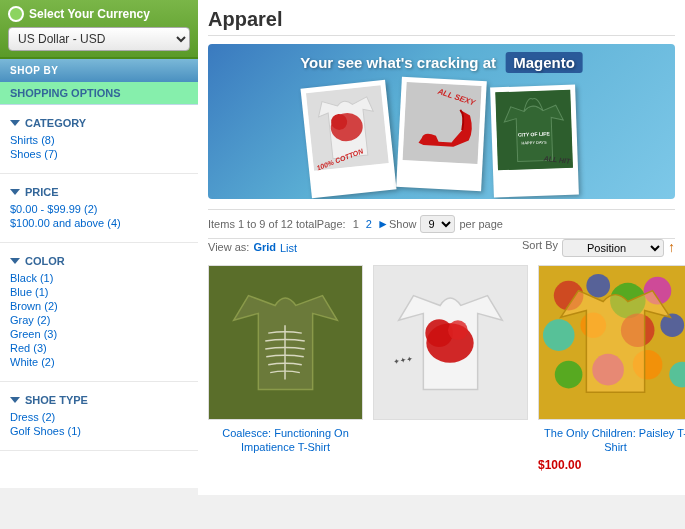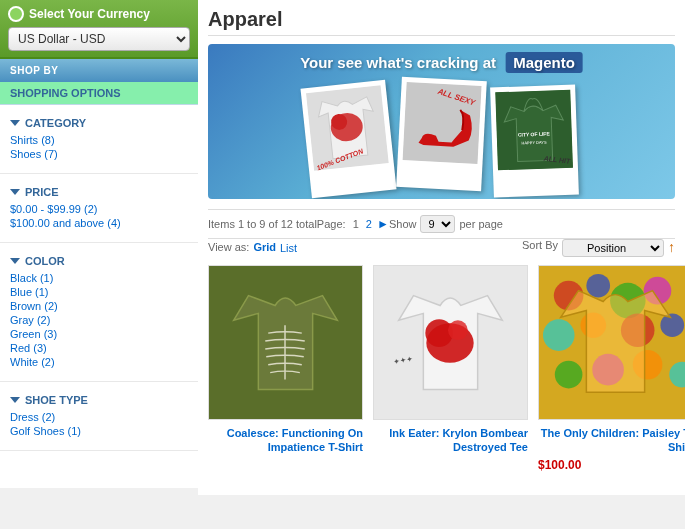--- a/index.html
+++ b/index.html
@@ -213,23 +213,23 @@
       overflow: hidden;
       display: flex;
       align-items: center;
       justify-content: center;
     }
 
     .product-name a {
       color: #0066cc;
       text-decoration: none;
       font-size: 11px;
-      font-weight: bold;
+      font-weight: normal;
       display: block;
-      text-align: right;
+      text-align: center;
       line-height: 1.3;
     }
     .product-price {
       color: #cc0000;
       font-weight: bold;
       font-size: 12px;
       text-align: left;
       margin-top: 3px;
     }
   </style>
@@ -413,23 +413,20 @@
           <rect width="155" height="155" fill="#e8e8e8"></rect>
 
           <text x="20" y="100" font-size="8" fill="#555" transform="rotate(-10,20,100)">✦✦✦</text>
 
           <path d="M40,30 L25,55 L50,48 L50,125 L105,125 L105,48 L130,55 L115,30 L88,40 Q77,25 67,40 Z" fill="#f4f4f4" stroke="#ccc" stroke-width="1.5"></path>
 
           <ellipse cx="77" cy="78" rx="24" ry="20" fill="#cc1111" opacity="0.9"></ellipse>
           <circle cx="66" cy="68" r="14" fill="#cc1111" opacity="0.9"></circle>
           <circle cx="85" cy="65" r="10" fill="#dd2222" opacity="0.8"></circle>
         </svg>
-      </div>
-      <div class="product-name">
-        <a href="#">Ink Eater: Krylon Bombear Destroyed Tee</a>
       </div>
     </div>
 
     <div class="product-item">
       <div class="product-image-box">
         <svg viewBox="0 0 155 155" xmlns="http://www.w3.org/2000/svg" width="155" height="155">
           <rect width="155" height="155" fill="#d4a820"></rect>
 
           <circle cx="30" cy="30" r="15" fill="#cc2222" opacity="0.7"></circle>
           <circle cx="60" cy="20" r="12" fill="#2244cc" opacity="0.7"></circle>

